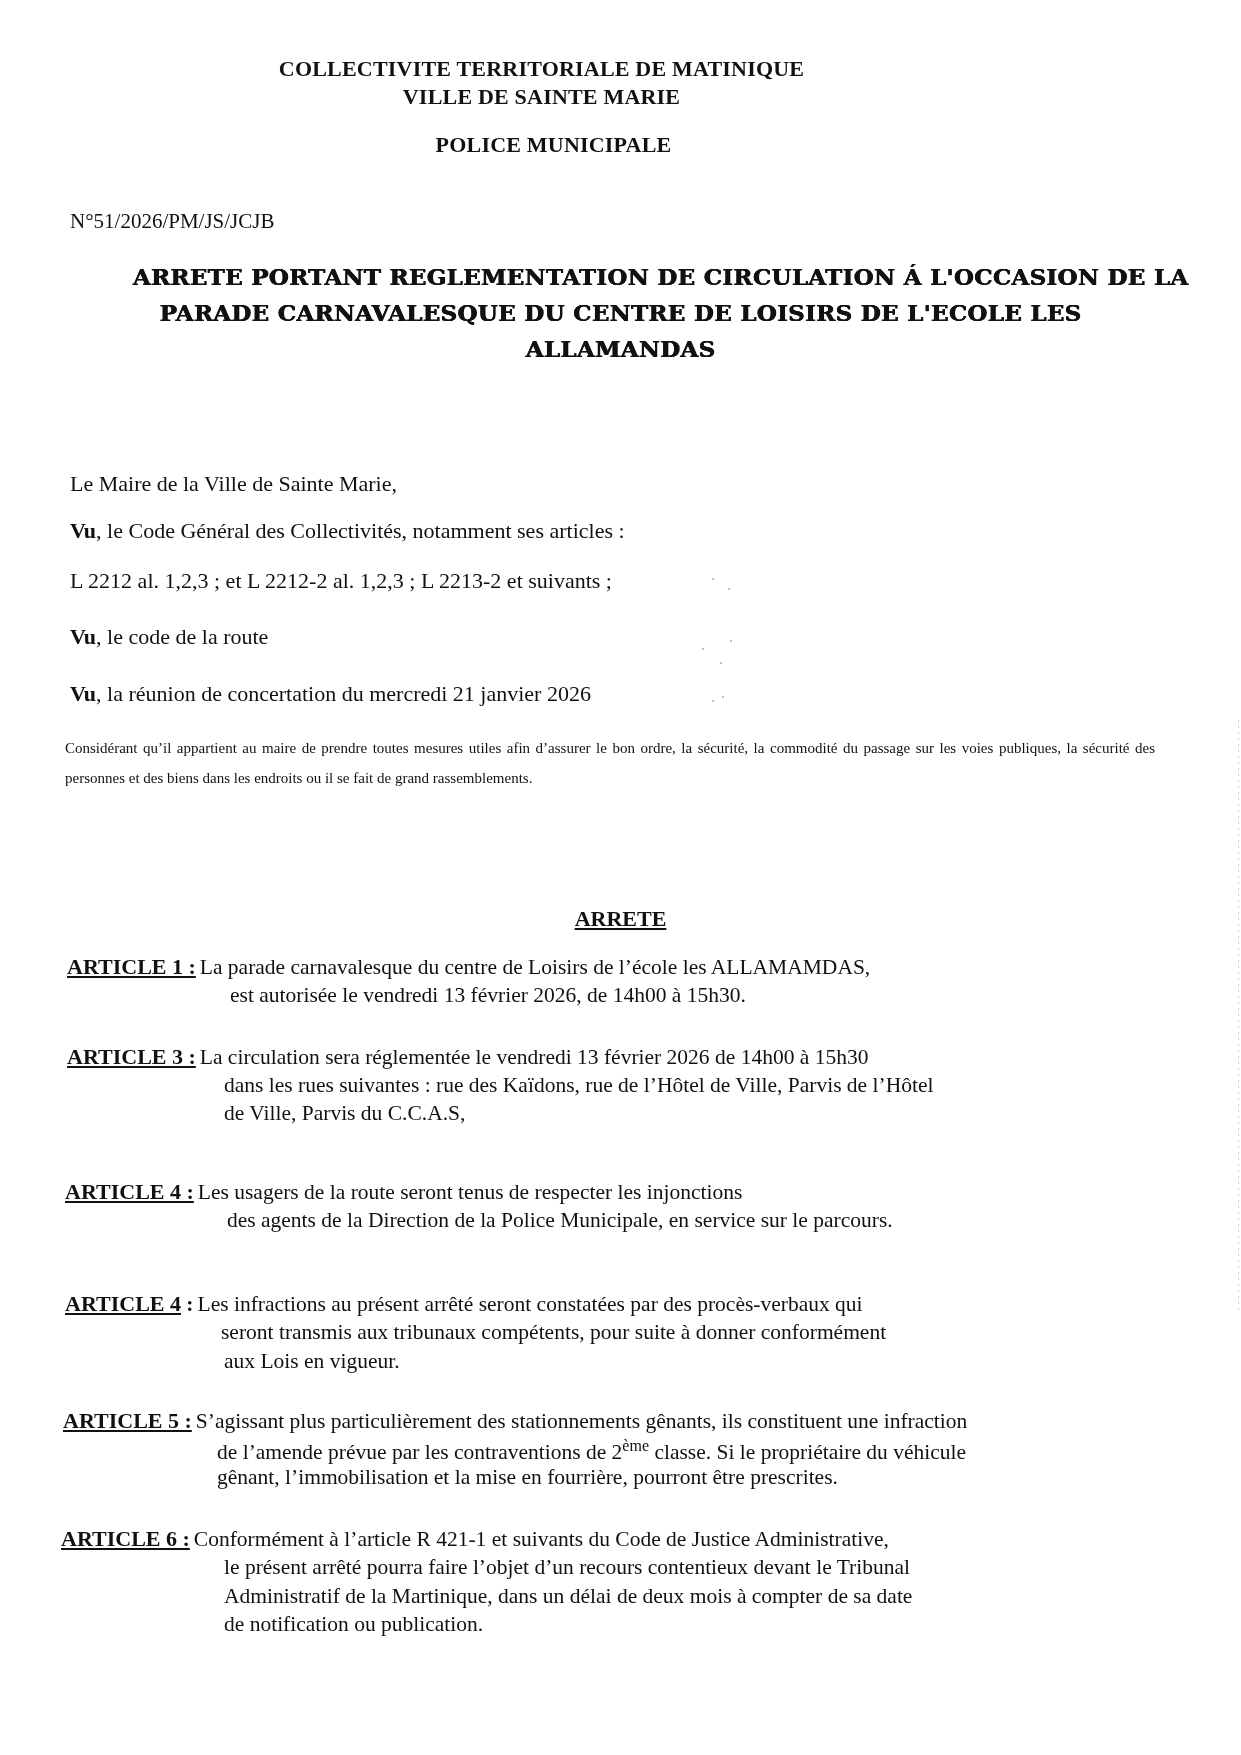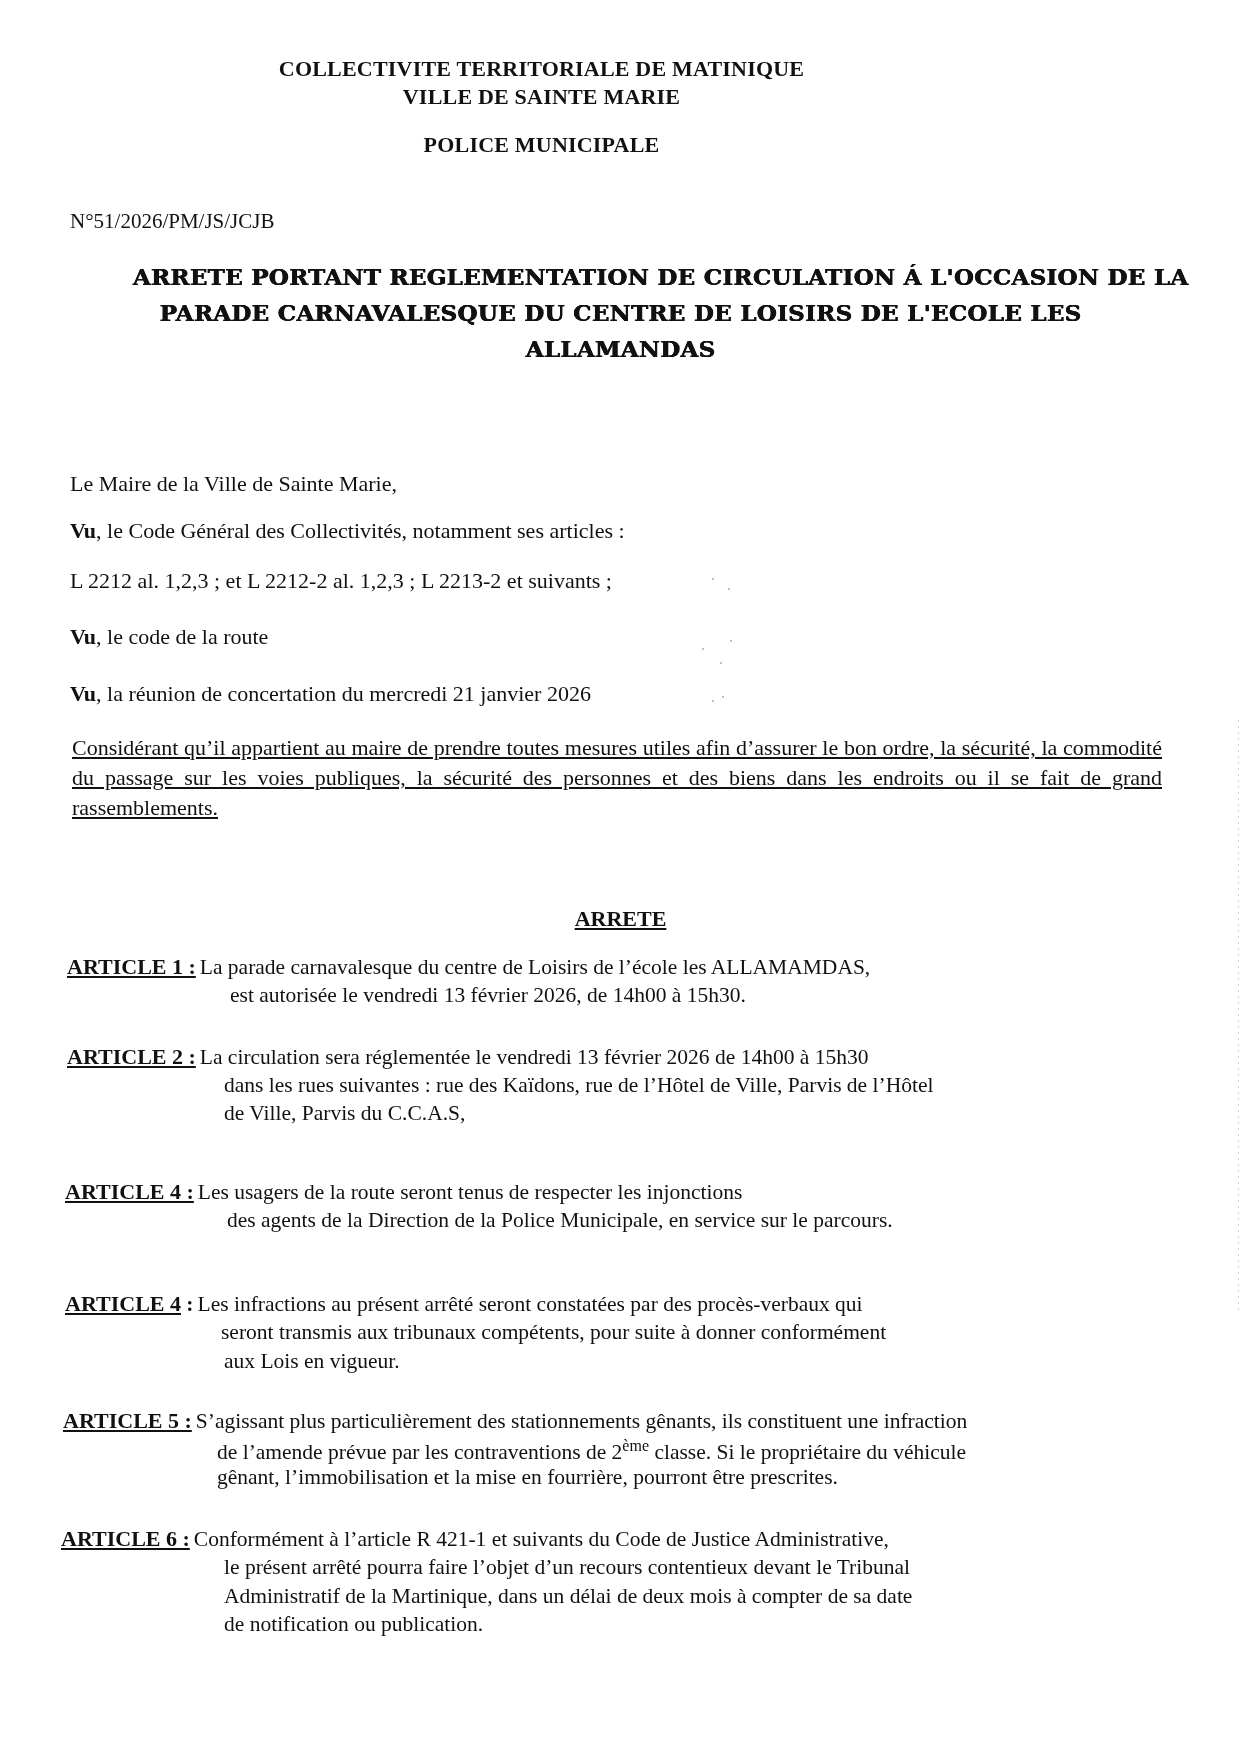--- a/index.html
+++ b/index.html
@@ -16,22 +16,22 @@
   .ref { font-size: 21px; }
   .title {
     left: 0; width: 1241px; text-align: center;
     font-family: "DejaVu Serif", "Liberation Serif", serif;
     font-weight: bold; font-size: 23px; letter-spacing: 0.3px;
     text-shadow: 0.6px 0 0 #111, 0 0.4px 0 #111;
   }
   .body-text { font-size: 22px; }
   .vu { font-weight: bold; }
   .para {
-    white-space: normal; left: 72px; width: 1090px;
-    text-align: justify; line-height: 30px; font-size: 22px; text-decoration: underline;
+    white-space: normal; left: 65px; width: 1090px;
+    text-align: justify; line-height: 30px; font-size: 15px;
   }
   .section-title {
     left: 0; width: 1241px; text-align: center;
     font-weight: bold; font-size: 22px; text-decoration: underline;
   }
   .art-label {
     font-weight: bold; font-size: 22px; text-decoration: underline;
   }
   .art-line { font-size: 21.5px; }
   sup { font-size: 16px; }
@@ -43,21 +43,21 @@
   }
   .speckle {
     position: absolute; width: 2px; height: 2px; background: #aaaaaa; border-radius: 1px;
   }
 </style>
 </head>
 <body>
 
 <div class="abs hdr" style="top:56px;">COLLECTIVITE TERRITORIALE DE MATINIQUE</div>
 <div class="abs hdr" style="top:84px;">VILLE DE SAINTE MARIE</div>
-<div class="abs hdr" style="top:132px;">POLICE MUNICIPALE</div>
+<div class="abs hdr" style="top:132px;padding-left:12px;">POLICE MUNICIPALE</div>
 
 <div class="abs ref" style="left:70px; top:209px;">N°51/2026/PM/JS/JCJB</div>
 
 <div class="abs title" style="top:263px;margin-left:40px;">ARRETE PORTANT REGLEMENTATION DE CIRCULATION Á L'OCCASION DE LA</div>
 <div class="abs title" style="top:299px;">PARADE CARNAVALESQUE DU CENTRE DE LOISIRS DE L'ECOLE LES</div>
 <div class="abs title" style="top:335px;">ALLAMANDAS</div>
 
 <div class="abs body-text" style="left:70px; top:471px;">Le Maire de la Ville de Sainte Marie,</div>
 
 <div class="abs body-text" style="left:70px; top:518px;">
@@ -77,21 +77,21 @@
 
 <div class="abs section-title" style="top:906px;">ARRETE</div>
 
 <div class="abs" style="left:67px; top:954px;">
   <span class="art-label">ARTICLE 1 :</span>
   <span class="art-line">La parade carnavalesque du centre de Loisirs de l’école les ALLAMAMDAS,</span>
 </div>
 <div class="abs art-line" style="left:230px; top:983px;">est autorisée le vendredi 13 février 2026, de 14h00 à 15h30.</div>
 
 <div class="abs" style="left:67px; top:1044px;">
-  <span class="art-label">ARTICLE 2 :</span>
+  <span class="art-label">ARTICLE 3 :</span>
   <span class="art-line">La circulation sera réglementée le vendredi 13 février 2026 de 14h00 à 15h30</span>
 </div>
 <div class="abs art-line" style="left:224px; top:1073px;">dans les rues suivantes : rue des Kaïdons, rue de l’Hôtel de Ville, Parvis de l’Hôtel</div>
 <div class="abs art-line" style="left:224px; top:1101px;">de Ville, Parvis du C.C.A.S,</div>
 
 <div class="abs" style="left:65px; top:1179px;">
   <span class="art-label">ARTICLE 4 :</span>
   <span class="art-line">Les usagers de la route seront tenus de respecter les injonctions</span>
 </div>
 <div class="abs art-line" style="left:227px; top:1208px;">des agents de la Direction  de la Police Municipale, en service sur le parcours.</div>

